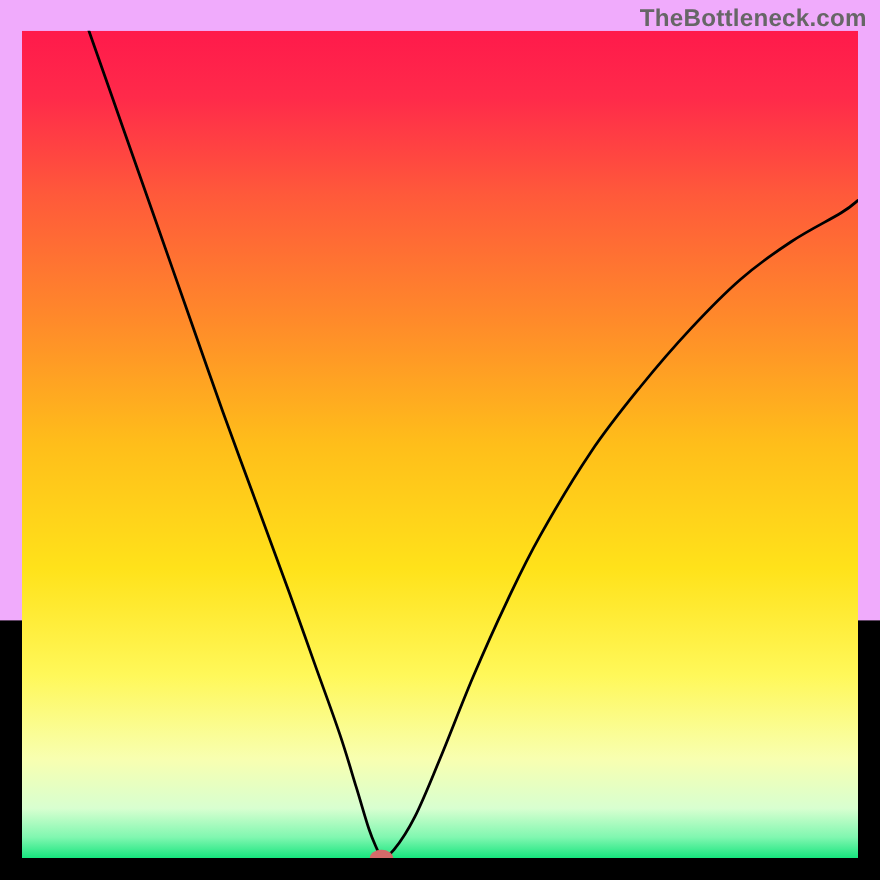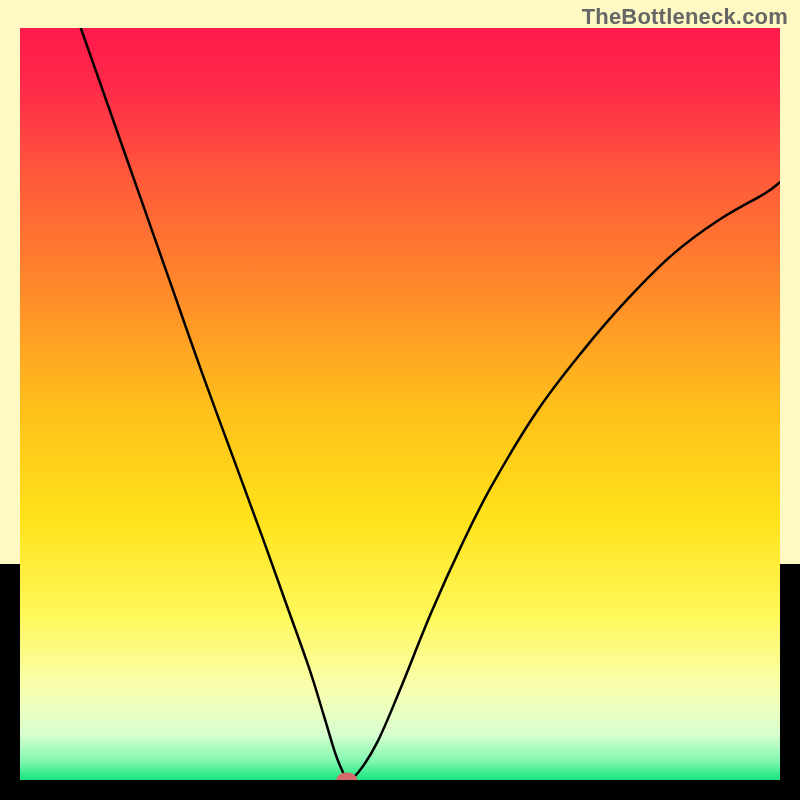--- a/index.html
+++ b/index.html
@@ -7,21 +7,21 @@
     padding: 0;
     width: 800px;
     height: 800px;
     background: #000;
     position: relative;
     font-family: Arial, Helvetica, sans-serif;
   }
   .outer {
     width: 800px;
     height: 564px;
-    background: #fef9c3;
+    background: #f0abfc;
     position: relative;
   }
   .watermark {
     position: absolute;
     top: 4px;
     right: 12px;
     color: #666;
     font-size: 22px;
     font-weight: 600;
     letter-spacing: 0.2px;

